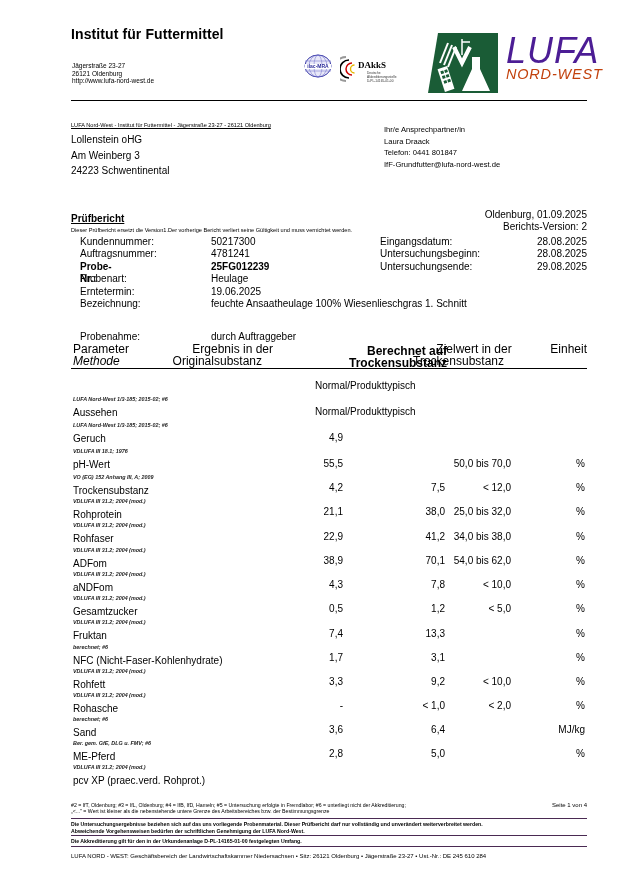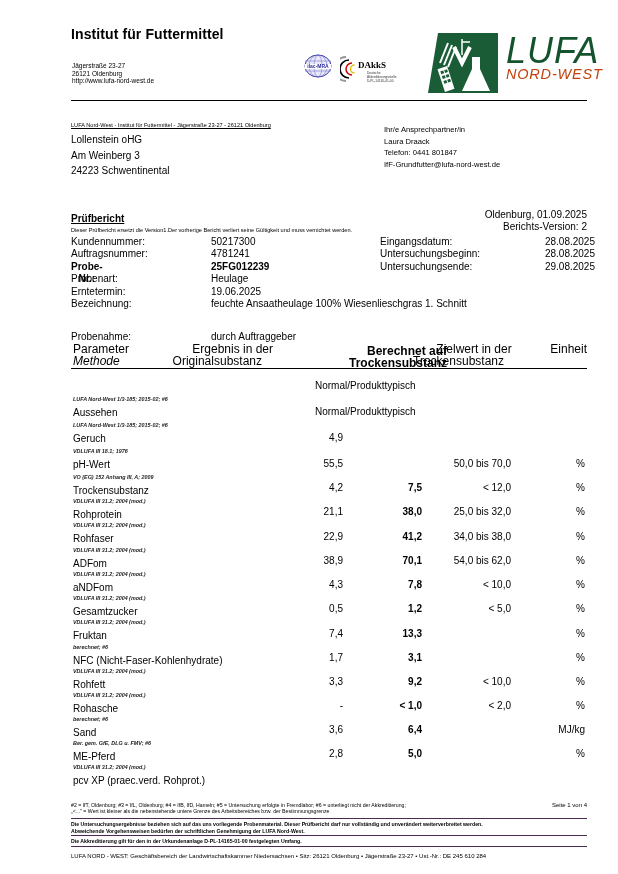--- a/index.html
+++ b/index.html
@@ -4,50 +4,50 @@
 <style>
   html, body { margin: 0; padding: 0; background: #ffffff; }
   body { width: 618px; height: 874px; position: relative; overflow: hidden;
          font-family: "Liberation Sans", sans-serif; color: #000; }
   .abs { position: absolute; white-space: nowrap; }
   .inst-title { left: 71px; top: 26px; font-size: 14px; font-weight: bold; letter-spacing: 0.1px; }
   .inst-addr { left: 72px; top: 62px; font-size: 6.5px; line-height: 7.6px; }
   .seal { left: 303px; top: 54px; width: 30px; height: 24px; }
   .dakks { left: 340px; top: 53px; width: 70px; height: 32px; }
   .lufa-mark { left: 428px; top: 33px; width: 70px; height: 60px; }
-  .lufa-text { left: 506px; top: 30px; font-size: 36px; font-style: italic; color: #14532d; letter-spacing: 1px; font-family: "Liberation Sans", sans-serif; }
+  .lufa-text { left: 506px; top: 30px; font-size: 36px; font-style: italic; color: #4c1d95; letter-spacing: 1px; font-family: "Liberation Sans", sans-serif; }
   .lufa-sub { left: 506px; top: 66px; font-size: 14.5px; font-style: italic; color: #c2410c; letter-spacing: 0.8px; }
   .head-rule { left: 71px; top: 100px; width: 516px; height: 1px; background: #000; }
 
   .sender-line { left: 71px; top: 122px; font-size: 5.6px; text-decoration: underline; }
   .recipient { left: 71px; top: 132px; font-size: 10px; line-height: 15.5px; }
   .contact { left: 384px; top: 124px; font-size: 7.6px; line-height: 11.5px; }
   .contact .lbl { font-weight: normal; }
 
   .pb-title { left: 71px; top: 213px; font-size: 10px; font-weight: bold; text-decoration: underline; }
   .pb-note { left: 71px; top: 227px; font-size: 5.6px; }
   .pb-right { right: 31px; top: 209px; font-size: 10px; line-height: 12px; text-align: right; }
 
   .meta-row { position: absolute; left: 71px; font-size: 10px; height: 12px; line-height: 12px; }
-  .meta-row .k { position: absolute; left: 0; text-align: center; }
+  .meta-row .k { position: absolute; left: 9px; }
   .meta-row .v { position: absolute; left: 140px; white-space: nowrap; }
-  .meta-r { position: absolute; left: 380px; width: 207px; font-size: 10px; height: 12px; line-height: 12px; padding-left: 8px; }
+  .meta-r { position: absolute; left: 380px; width: 207px; font-size: 10px; height: 12px; line-height: 12px; }
   .meta-r .k { position: absolute; left: 0; }
   .meta-r .v { position: absolute; right: 0; }
   .bold { font-weight: bold; }
 
   .th { position: absolute; font-size: 12px; line-height: 12px; }
   .th-rule { left: 71px; top: 368px; width: 516px; height: 1px; background: #000; }
 
   .row { position: absolute; left: 71px; width: 516px; height: 24px; }
   .row .name { position: absolute; left: 2px; top: 0; font-size: 10px; white-space: nowrap; margin-top: 24px; }
   .row .method { position: absolute; left: 2px; top: 13px; font-size: 5.4px; font-style: italic; font-weight: bold; color: #222; white-space: nowrap; }
   .row .orig { position: absolute; right: 244px; top: -3px; font-size: 10px; text-align: right; white-space: nowrap; margin-left: 39px; }
   .row .orig.wide { right: auto; left: 205px; }
-  .row .ts { position: absolute; right: 165px; top: -3px; font-size: 10px; font-weight: bold; text-align: right; white-space: nowrap; }
+  .row .ts { position: absolute; right: 142px; top: -3px; font-size: 10px; font-weight: normal; text-align: right; white-space: nowrap; }
   .row .target { position: absolute; right: 76px; top: -3px; font-size: 10px; text-align: right; white-space: nowrap; }
   .row .unit { position: absolute; right: 2px; top: -3px; font-size: 10px; text-align: right; white-space: nowrap; }
 
   .foot-note { left: 71px; top: 802px; font-size: 5.2px; line-height: 6.4px; }
   .page-no { right: 31px; top: 802px; font-size: 6px; }
   .foot-rule { left: 71px; height: 1px; width: 516px; background: #4a2a52; }
   .legal { left: 71px; font-size: 5.2px; font-weight: bold; line-height: 6.4px; }
   .bottom { left: 71px; top: 853px; font-size: 6px; }
 </style>
 </head>

